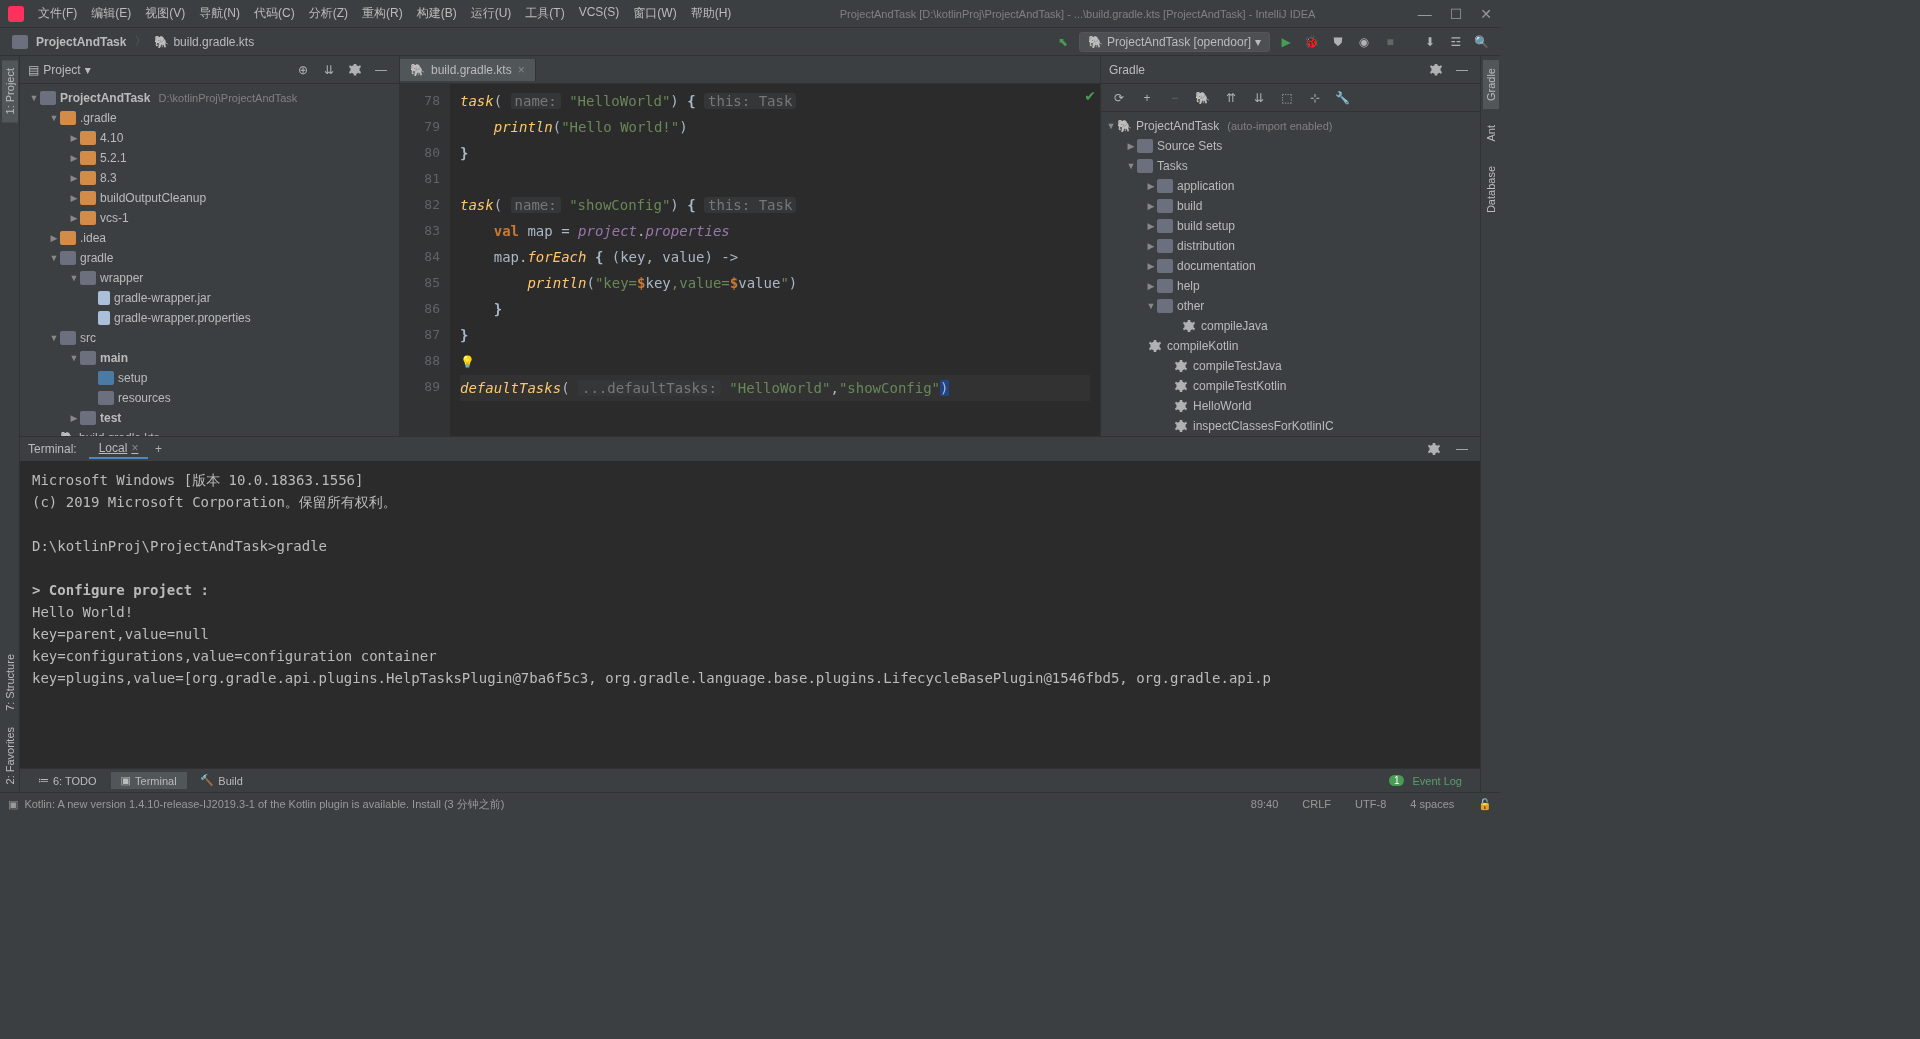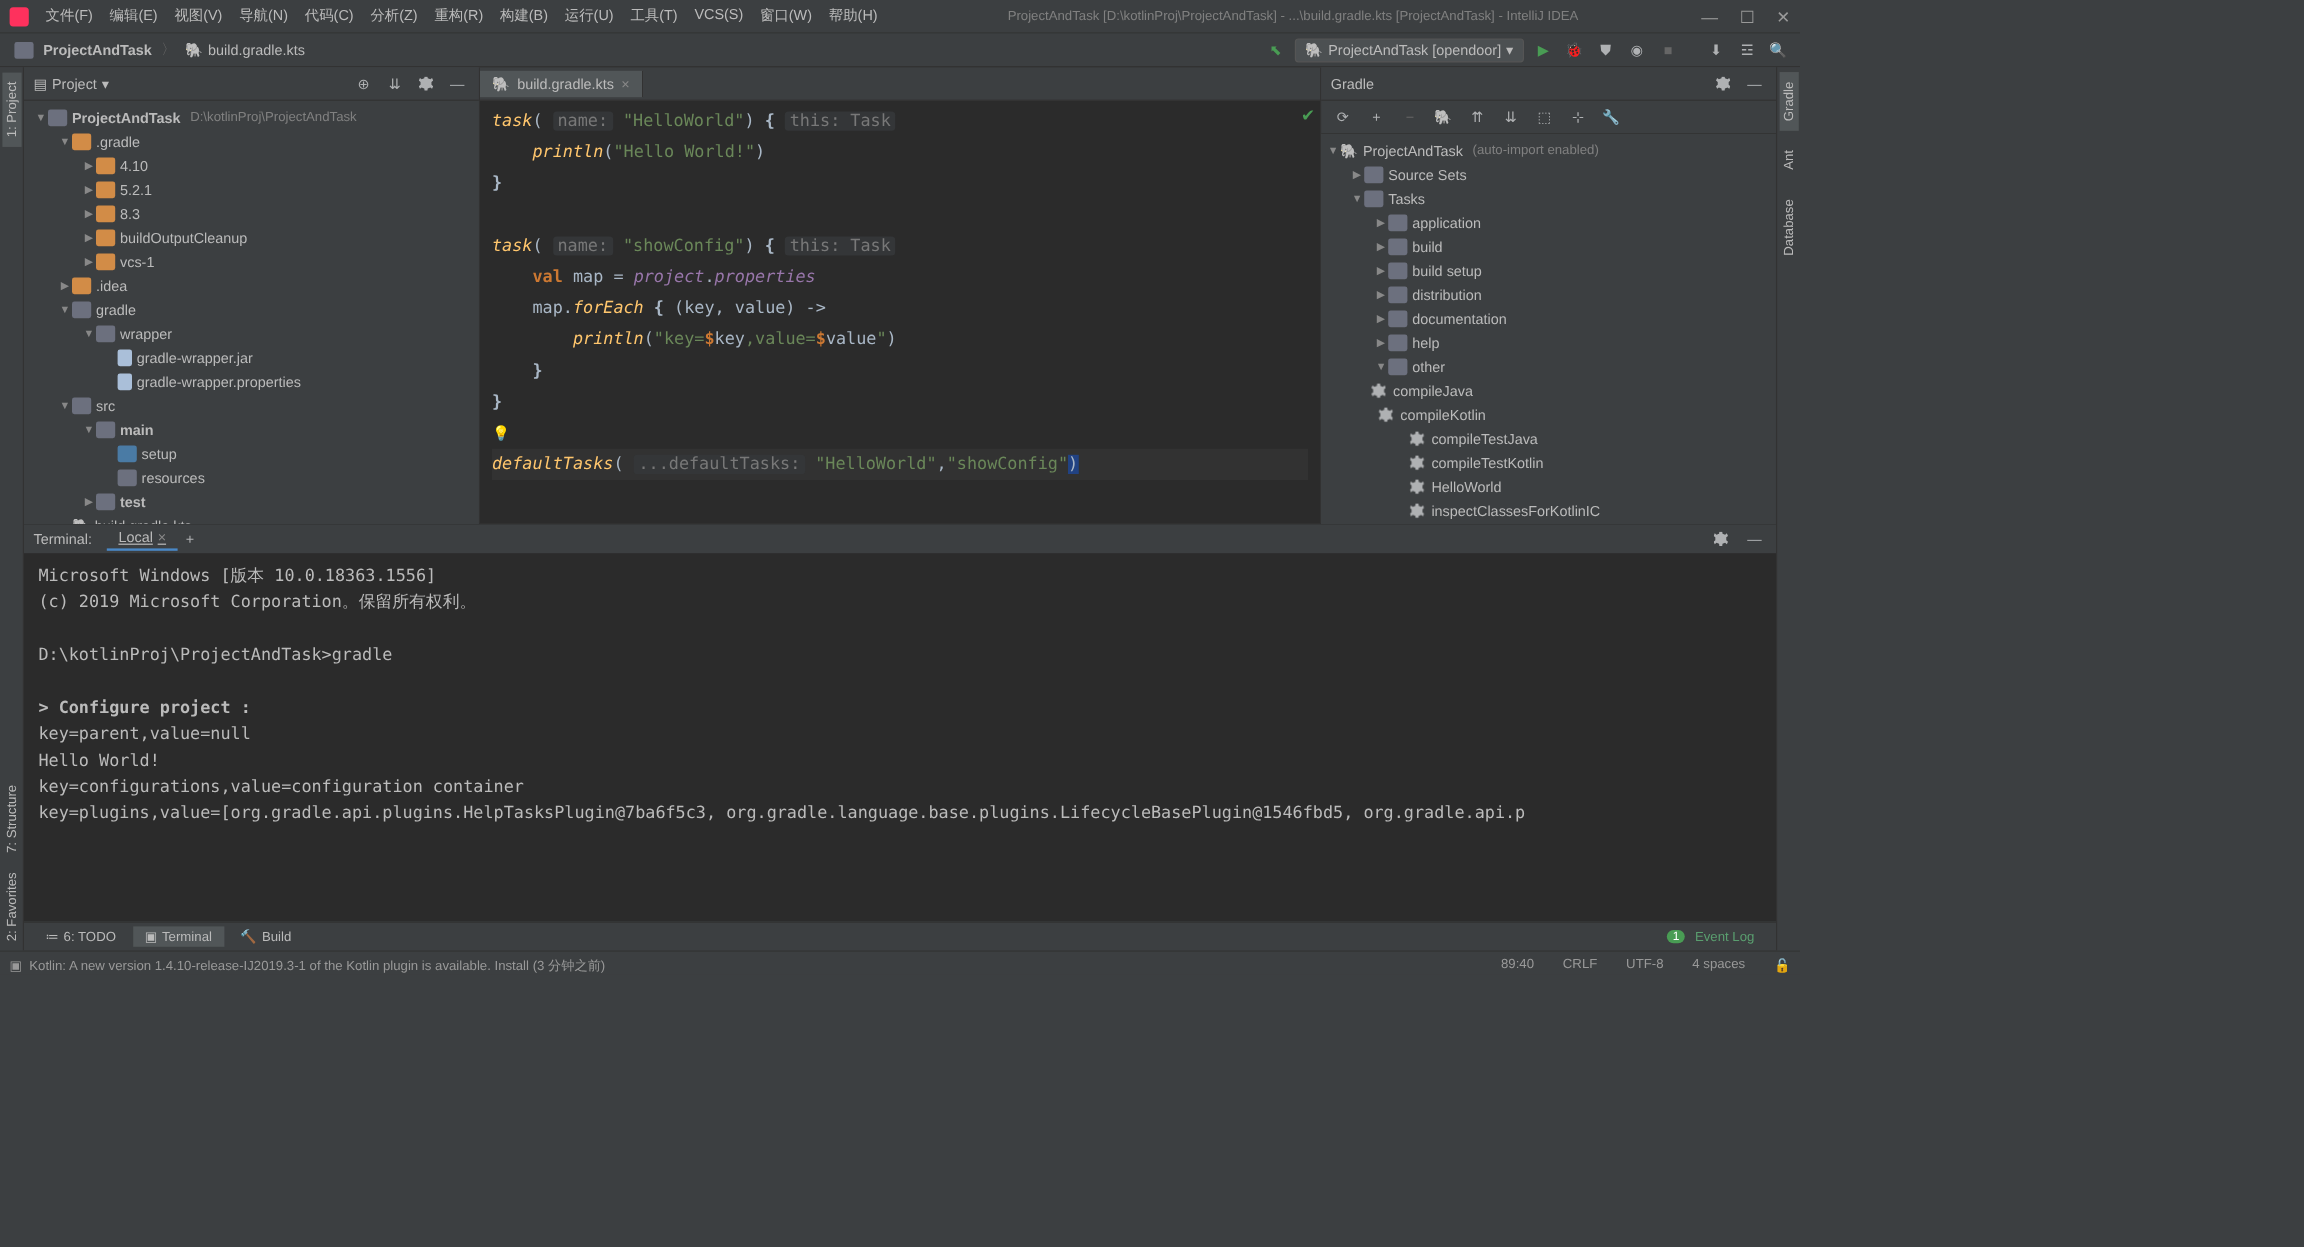--- a/index.html
+++ b/index.html
@@ -250,20 +250,34 @@
       <div class="editor-panel">
         <div class="editor-tabs">
           <div class="editor-tab">
             <span style="color:#7fb555">🐘</span>
             <span>build.gradle.kts</span>
             <span style="color:#888">×</span>
           </div>
         </div>
         <div class="editor-body">
           <div class="editor-marker">✔</div>
+          <div class="gutter">
+            <div>78</div>
+            <div>79</div>
+            <div>80</div>
+            <div>81</div>
+            <div>82</div>
+            <div>83</div>
+            <div>84</div>
+            <div>85</div>
+            <div>86</div>
+            <div>87</div>
+            <div>88</div>
+            <div>89</div>
+          </div>
           <div class="code">
 <div class="code-line"><span class="fn">task</span>( <span class="hint">name:</span> <span class="str">"HelloWorld"</span>) <b>{</b> <span class="hint">this: Task</span></div>
 <div class="code-line">    <span class="fn">println</span>(<span class="str">"Hello World!"</span>)</div>
 <div class="code-line"><b>}</b></div>
 <div class="code-line"> </div>
 <div class="code-line"><span class="fn">task</span>( <span class="hint">name:</span> <span class="str">"showConfig"</span>) <b>{</b> <span class="hint">this: Task</span></div>
 <div class="code-line">    <span class="kw">val</span> map = <span class="prop">project</span>.<span class="prop">properties</span></div>
 <div class="code-line">    map.<span class="fn">forEach</span> <b>{</b> (key, value) -&gt;</div>
 <div class="code-line">        <span class="fn">println</span>(<span class="str">"key=</span><span class="kw">$</span>key<span class="str">,value=</span><span class="kw">$</span>value<span class="str">"</span>)</div>
 <div class="code-line">    <b>}</b></div>
@@ -340,21 +354,21 @@
           <div class="tree-row" style="padding-left:44px">
               <span class="tree-arrow">▶</span>
               <span class="tree-icon folder-g"></span>
               <span>help</span>
             </div>
           <div class="tree-row" style="padding-left:44px">
               <span class="tree-arrow">▼</span>
               <span class="tree-icon folder-g"></span>
               <span>other</span>
             </div>
-          <div class="tree-row" style="padding-left:42px">
+          <div class="tree-row" style="padding-left:82px">
               <span class="gear-icon"></span>
               <span style="margin-left:6px">compileJava</span>
             </div>
           <div class="tree-row" style="padding-left:48px">
               <span class="gear-icon"></span>
               <span style="margin-left:6px">compileKotlin</span>
             </div>
           <div class="tree-row" style="padding-left:74px">
               <span class="gear-icon"></span>
               <span style="margin-left:6px">compileTestJava</span>
@@ -391,22 +405,22 @@
           <span class="icon-btn">—</span>
         </div>
       </div>
       <div class="terminal-body">
 <div>Microsoft Windows [版本 10.0.18363.1556]</div>
 <div>(c) 2019 Microsoft Corporation。保留所有权利。</div>
 <div>&nbsp;</div>
 <div>D:\kotlinProj\ProjectAndTask&gt;gradle</div>
 <div>&nbsp;</div>
 <div style="font-weight:bold">&gt; Configure project :</div>
+<div>Hello World!</div>
 <div>key=parent,value=null</div>
-<div>Hello World!</div>
 <div>key=configurations,value=configuration container</div>
 <div>key=plugins,value=[org.gradle.api.plugins.HelpTasksPlugin@7ba6f5c3, org.gradle.language.base.plugins.LifecycleBasePlugin@1546fbd5, org.gradle.api.p</div>
       </div>
     </div>
 
     <div class="bottom-tabs">
       <div class="bottom-tab">
           <span>≔</span>
           <span>6: TODO</span>
         </div>

